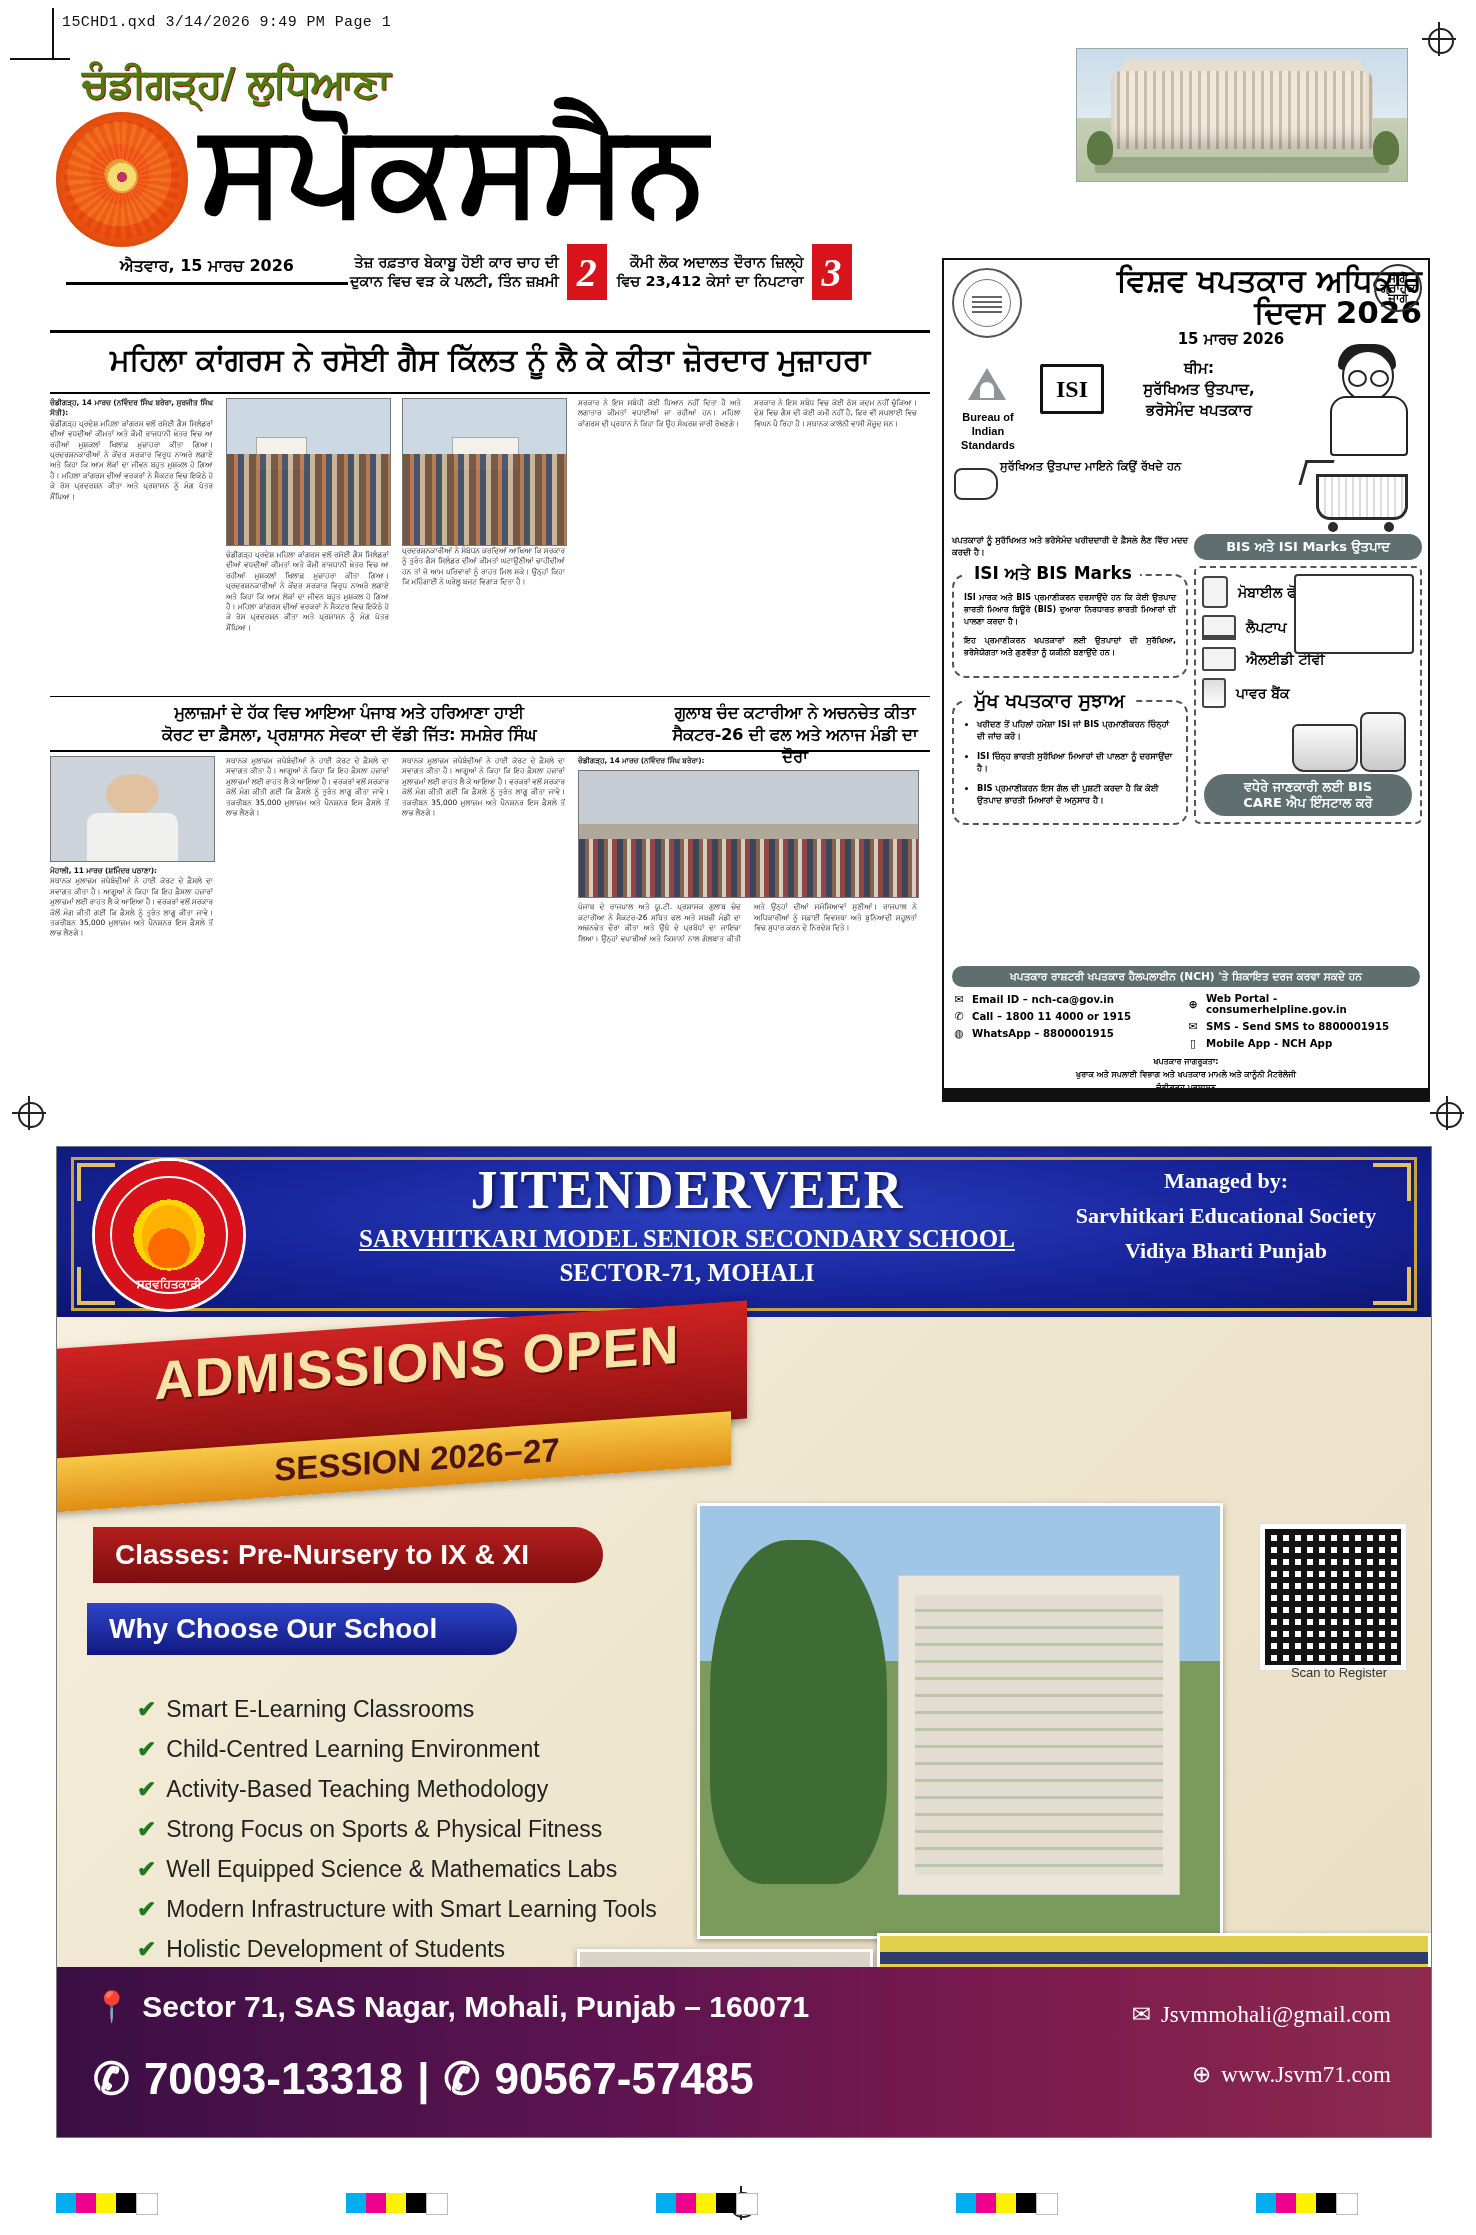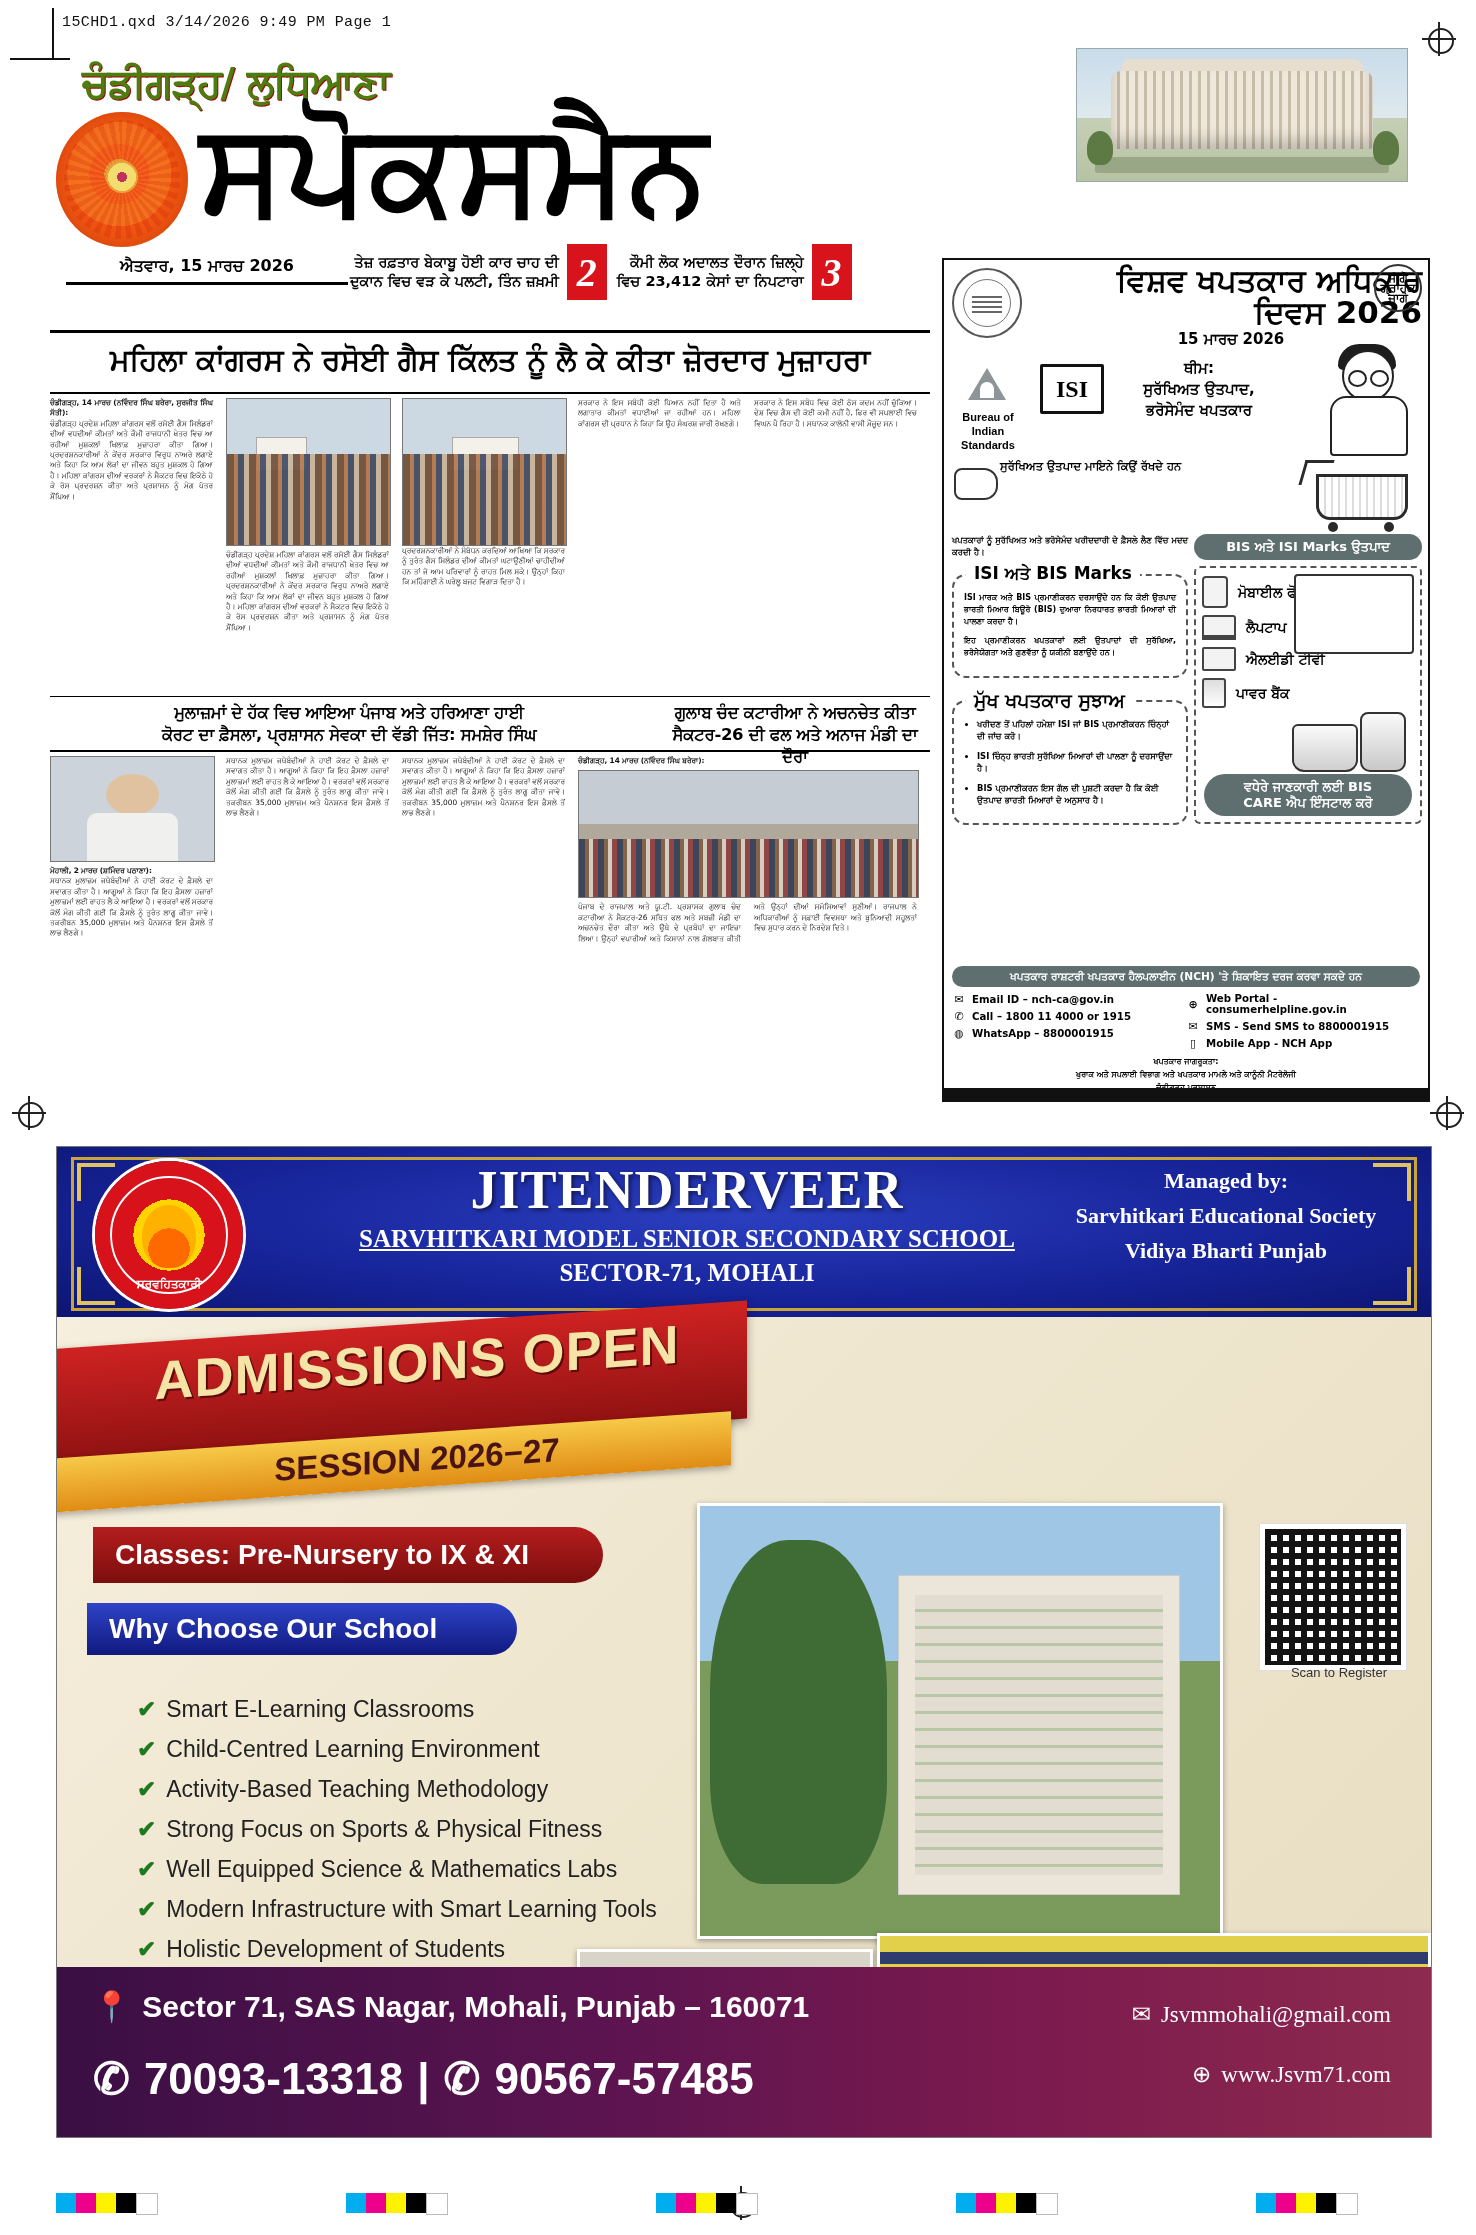--- a/index.html
+++ b/index.html
@@ -346,21 +346,21 @@
     <div class="sub-head" style="left:610px;top:304px;width:270px;">ਗੁਲਾਬ ਚੰਦ ਕਟਾਰੀਆ ਨੇ ਅਚਨਚੇਤ ਕੀਤਾ ਸੈਕਟਰ-26 ਦੀ ਫਲ ਅਤੇ ਅਨਾਜ ਮੰਡੀ ਦਾ ਦੌਰਾ</div>
 
     <div class="hr-thick" style="left:0;top:352px;width:880px;"></div>
 
     <div class="col c1" style="top:358px;">
       <div class="photo" style="width:163px;height:104px;margin-bottom:4px;">
         <div class="sky" style="background:linear-gradient(180deg,#cdd3da 0 100%);"></div>
         <div style="position:absolute;left:34%;top:16%;width:32%;height:40%;border-radius:50%;background:#e0c2a0;"></div>
         <div style="position:absolute;left:22%;top:54%;width:56%;height:46%;background:#f0f0ee;border-radius:10px 10px 0 0;"></div>
       </div>
-      <div class="ptext" style="font-weight:bold;">ਮੋਹਾਲੀ, 2 ਮਾਰਚ (ਸ਼ਮਿੰਦਰ ਪਠਾਣਾ):</div>
+      <div class="ptext" style="font-weight:bold;">ਮੋਹਾਲੀ, 11 ਮਾਰਚ (ਸ਼ਮਿੰਦਰ ਪਠਾਣਾ):</div>
       <div class="ptext" style="height:188px;overflow:hidden;">ਸਥਾਨਕ ਮੁਲਾਜ਼ਮ ਜਥੇਬੰਦੀਆਂ ਨੇ ਹਾਈ ਕੋਰਟ ਦੇ ਫ਼ੈਸਲੇ ਦਾ ਸਵਾਗਤ ਕੀਤਾ ਹੈ। ਆਗੂਆਂ ਨੇ ਕਿਹਾ ਕਿ ਇਹ ਫ਼ੈਸਲਾ ਹਜ਼ਾਰਾਂ ਮੁਲਾਜ਼ਮਾਂ ਲਈ ਰਾਹਤ ਲੈ ਕੇ ਆਇਆ ਹੈ। ਵਰਕਰਾਂ ਵਲੋਂ ਸਰਕਾਰ ਕੋਲੋਂ ਮੰਗ ਕੀਤੀ ਗਈ ਕਿ ਫ਼ੈਸਲੇ ਨੂੰ ਤੁਰੰਤ ਲਾਗੂ ਕੀਤਾ ਜਾਵੇ। ਤਕਰੀਬਨ 35,000 ਮੁਲਾਜ਼ਮ ਅਤੇ ਪੈਨਸ਼ਨਰ ਇਸ ਫ਼ੈਸਲੇ ਤੋਂ ਲਾਭ ਲੈਣਗੇ।</div>
     </div>
     <div class="col c2" style="top:358px;">
       <div class="ptext" style="height:330px;overflow:hidden;">ਸਥਾਨਕ ਮੁਲਾਜ਼ਮ ਜਥੇਬੰਦੀਆਂ ਨੇ ਹਾਈ ਕੋਰਟ ਦੇ ਫ਼ੈਸਲੇ ਦਾ ਸਵਾਗਤ ਕੀਤਾ ਹੈ। ਆਗੂਆਂ ਨੇ ਕਿਹਾ ਕਿ ਇਹ ਫ਼ੈਸਲਾ ਹਜ਼ਾਰਾਂ ਮੁਲਾਜ਼ਮਾਂ ਲਈ ਰਾਹਤ ਲੈ ਕੇ ਆਇਆ ਹੈ। ਵਰਕਰਾਂ ਵਲੋਂ ਸਰਕਾਰ ਕੋਲੋਂ ਮੰਗ ਕੀਤੀ ਗਈ ਕਿ ਫ਼ੈਸਲੇ ਨੂੰ ਤੁਰੰਤ ਲਾਗੂ ਕੀਤਾ ਜਾਵੇ। ਤਕਰੀਬਨ 35,000 ਮੁਲਾਜ਼ਮ ਅਤੇ ਪੈਨਸ਼ਨਰ ਇਸ ਫ਼ੈਸਲੇ ਤੋਂ ਲਾਭ ਲੈਣਗੇ।</div>
     </div>
     <div class="col c3" style="top:358px;">
       <div class="ptext" style="height:330px;overflow:hidden;">ਸਥਾਨਕ ਮੁਲਾਜ਼ਮ ਜਥੇਬੰਦੀਆਂ ਨੇ ਹਾਈ ਕੋਰਟ ਦੇ ਫ਼ੈਸਲੇ ਦਾ ਸਵਾਗਤ ਕੀਤਾ ਹੈ। ਆਗੂਆਂ ਨੇ ਕਿਹਾ ਕਿ ਇਹ ਫ਼ੈਸਲਾ ਹਜ਼ਾਰਾਂ ਮੁਲਾਜ਼ਮਾਂ ਲਈ ਰਾਹਤ ਲੈ ਕੇ ਆਇਆ ਹੈ। ਵਰਕਰਾਂ ਵਲੋਂ ਸਰਕਾਰ ਕੋਲੋਂ ਮੰਗ ਕੀਤੀ ਗਈ ਕਿ ਫ਼ੈਸਲੇ ਨੂੰ ਤੁਰੰਤ ਲਾਗੂ ਕੀਤਾ ਜਾਵੇ। ਤਕਰੀਬਨ 35,000 ਮੁਲਾਜ਼ਮ ਅਤੇ ਪੈਨਸ਼ਨਰ ਇਸ ਫ਼ੈਸਲੇ ਤੋਂ ਲਾਭ ਲੈਣਗੇ।</div>
     </div>
 
     <div class="col c4" style="top:358px;width:339px;">

